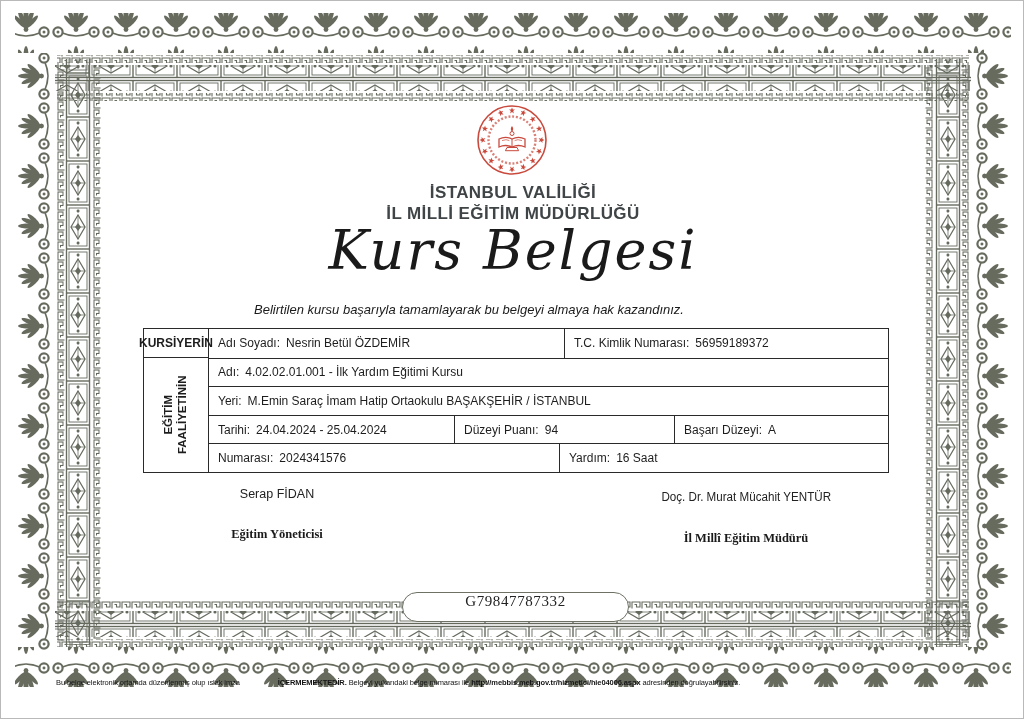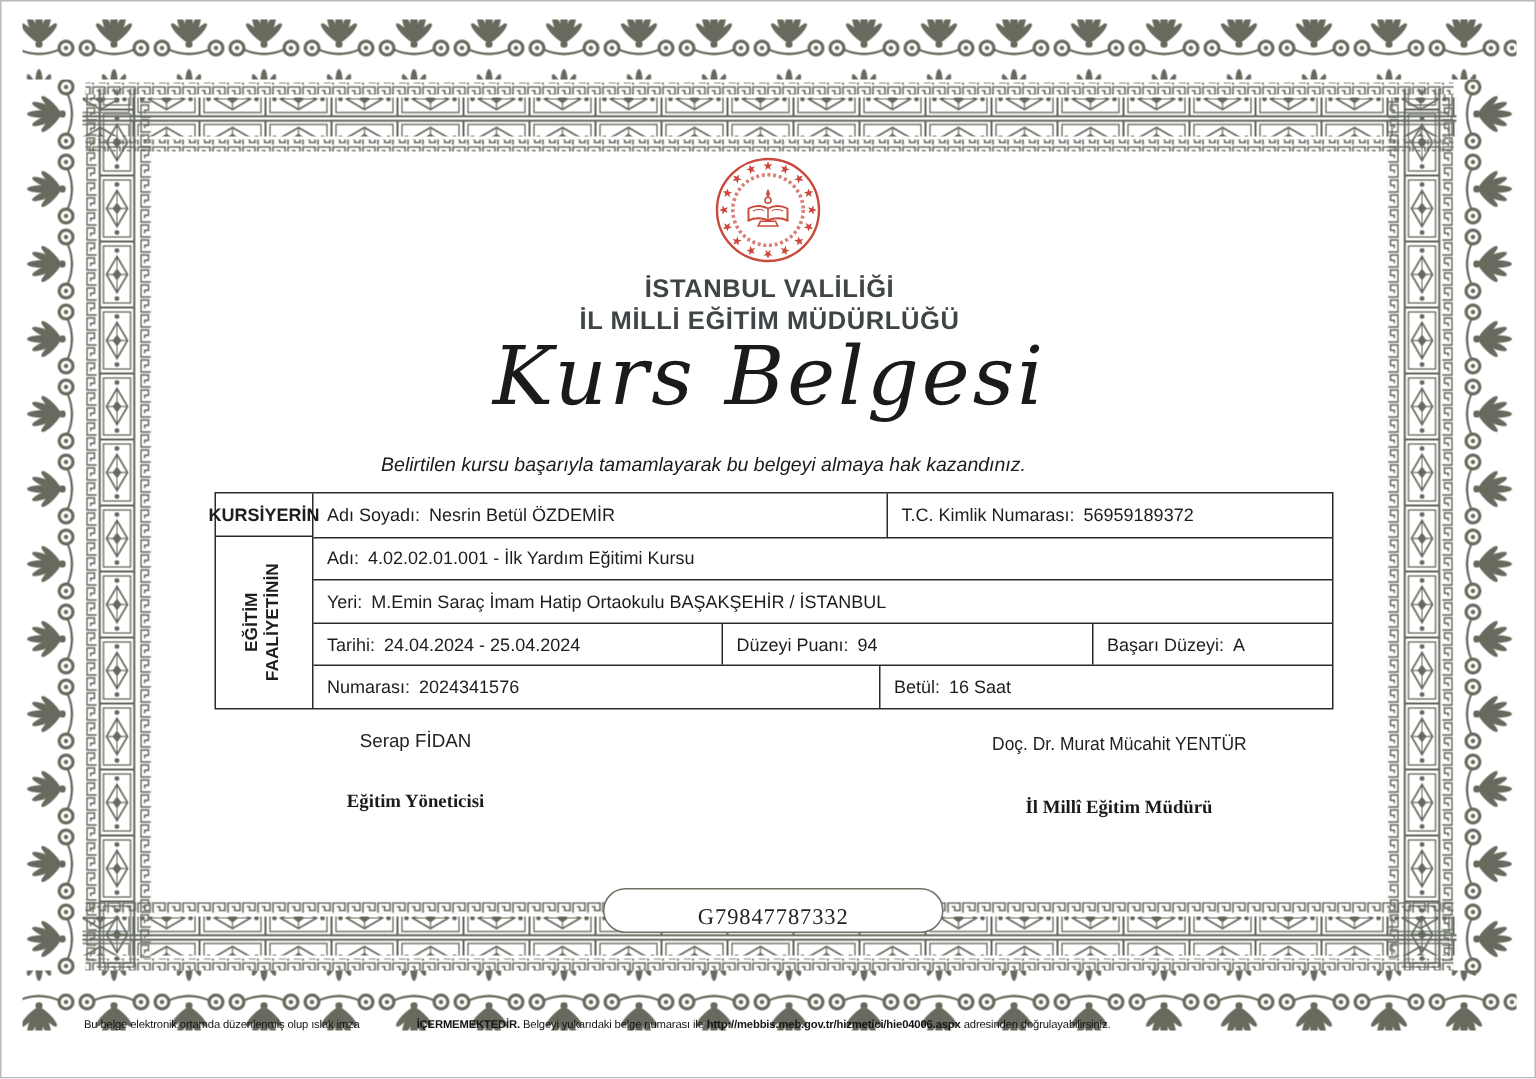--- a/index.html
+++ b/index.html
@@ -25,41 +25,41 @@
   
   .ctable{left:142px;top:327px;width:746px;height:145px;border:1px solid #2a2a2a;
        box-sizing:border-box;display:flex;font-size:12px;background:#fff;}
   .col-head{width:64px;border-right:1px solid #2a2a2a;display:flex;flex-direction:column;}
   .head1{height:29px;display:flex;align-items:center;justify-content:center;
        font-weight:bold;font-size:12px;border-bottom:1px solid #2a2a2a;box-sizing:border-box;}
   .head2{flex:1;display:flex;align-items:center;justify-content:center;overflow:hidden;}
   .head2 span{transform:rotate(-90deg);width:108px;text-align:center;font-weight:bold;
        font-size:11.5px;line-height:1.2;}
   .col-main{flex:1;display:flex;flex-direction:column;}
-  .trow{height:29px;display:flex;box-sizing:border-box;gap:27px;}
+  .trow{height:29px;display:flex;box-sizing:border-box;}
   .trow + .trow{border-top:1px solid #2a2a2a;text-align:center;}
   .tcell{display:flex;align-items:center;padding-left:9px;box-sizing:border-box;white-space:nowrap;overflow:hidden;}
   .tcell + .tcell{border-left:1px solid #2a2a2a;}
   .tcell .val{margin-left:6px;}
   .w355{width:355px;} .w245{width:245px;} .w220{width:220px;} .w350{width:350px;}
   .grow{flex:1;}
 
   
   .sig{width:260px;text-align:center;}
   .sig-left{left:146px;top:486px;}
   .sig-right{left:615px;top:486px;}
   .sig .name{font-size:12.5px;color:#222;}
   .sig-right .name{display:inline-block;transform:scaleX(.93);}
   .sig .role{margin-top:26px;font-family:"Liberation Serif",serif;font-weight:bold;
        font-size:12.5px;color:#1a1a1a;}
 
   
   .pill{left:401px;top:591px;width:225px;height:28px;background:#fff;
        border:1.5px solid #6d7265;border-radius:15px;z-index:6;
-       display:flex;align-items:flex-end;justify-content:center;
+       display:flex;align-items:flex-start;justify-content:center;
        font-family:"Liberation Serif",serif;font-size:15px;color:#222;letter-spacing:.6px;}
 
   
   .footer{left:55px;top:677px;width:930px;font-size:7.5px;color:#141414;z-index:6;
        letter-spacing:-.1px;white-space:nowrap;}
   .footer b{font-weight:bold;padding-left:36px;}
   .footer .lnk{color:#141414;text-decoration:none;font-weight:bold;}
 </style>
 </head>
 <body>
@@ -226,21 +226,21 @@
           <span class="lbl">Başarı Düzeyi:</span>
           <span class="val">A</span>
         </div>
       </div>
       <div class="trow">
         <div class="tcell w350">
           <span class="lbl">Numarası:</span>
           <span class="val">2024341576</span>
         </div>
         <div class="tcell grow">
-          <span class="lbl">Betül:</span>
+          <span class="lbl">Yardım:</span>
           <span class="val">16 Saat</span>
         </div>
       </div>
     </div>
   </div>
 
   <div class="abs sig sig-left">
     <div class="name">Serap FİDAN</div>
     <div class="role">Eğitim Yöneticisi</div>
   </div>

